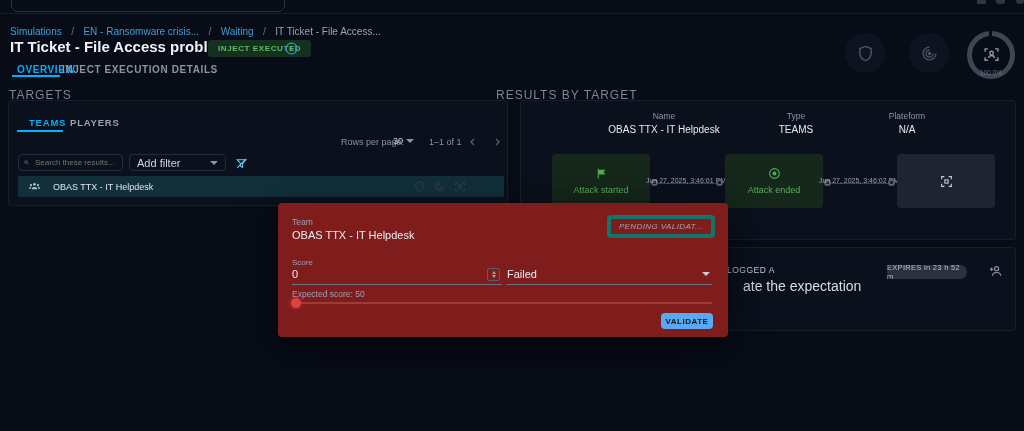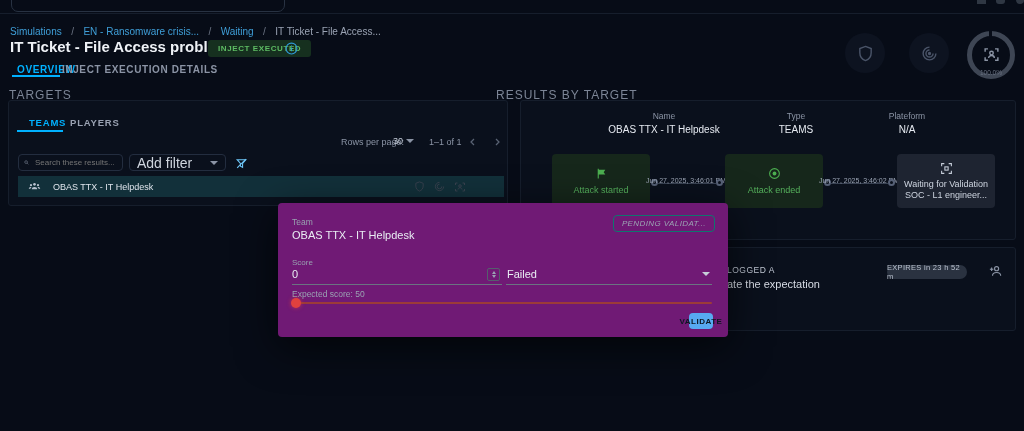--- a/index.html
+++ b/index.html
@@ -36,29 +36,29 @@
   .tl-green{background:#16271b;}
   .tl-gray{background:#1e2431;}
   .tl-label-green{font-size:9px;color:#55b05c;margin-top:5px;}
   .tl-label-gray{font-size:9px;color:#cdd4df;line-height:11px;margin-top:4px;}
   .tl-line{position:absolute;height:1px;background:#3a4354;top:183px;}
   .tl-dot{position:absolute;width:7px;height:7px;border-radius:50%;border:2px solid #566076;
     background:#0a101c;box-sizing:border-box;top:179px;}
   .tl-ts{position:absolute;font-size:7px;color:#9aa3b3;top:177px;white-space:nowrap;transform:translateX(-50%);}
   .pill{position:absolute;background:#2a3240;border-radius:8px;color:#b9c0cd;font-size:7.5px;
     display:flex;align-items:center;justify-content:center;letter-spacing:.3px;}
-  .modal{position:absolute;left:278px;top:203px;width:450px;height:134px;background:#701a75;
+  .modal{position:absolute;left:278px;top:203px;width:450px;height:134px;background:#7f1d1d;
     border-radius:4px;box-shadow:0 10px 40px rgba(0,0,0,.65);z-index:50;}
   .m-label{font-size:8.5px;color:#98a1b0;}
   .m-value{font-size:11px;color:#e9edf3;font-weight:500;}
   .m-underline{position:absolute;height:1px;background:#6a7381;}
-  .badge-outline{position:absolute;border:1px solid #0f766e;border-radius:4px;color:#9ba4b3;
+  .badge-outline{position:absolute;border:4px solid #0f766e;border-radius:4px;color:#9ba4b3;
     font-size:8px;font-style:italic;letter-spacing:.4px;padding:3px 8px;text-transform:uppercase;}
   .btn-validate{position:absolute;background:#57aaf1;color:#0c1722;font-weight:bold;font-size:8px;
-    letter-spacing:.5px;border:none;border-radius:4px;width:24px;height:16px;cursor:pointer;
+    letter-spacing:.5px;border:none;border-radius:4px;width:52px;height:16px;cursor:pointer;
     display:flex;align-items:center;justify-content:center;}
   input{font-family:"Liberation Sans",sans-serif;}
   .search-input{background:transparent;border:none;outline:none;color:#c6cdd9;font-size:8px;width:80px;}
   .score-input{background:transparent;border:none;outline:none;color:#e9edf3;font-size:11px;width:160px;padding:0;}
   .stub{position:absolute;background:#39424f;opacity:.8;}
 </style>
 </head>
 <body>
 
 <div class="page">
@@ -144,21 +144,21 @@
     </span>
 
     <div class="field" style="left:9px;top:53px;width:105px;height:17px;padding:0 5px;">
       <svg width="9" height="9" viewBox="0 0 24 24" fill="none" stroke="#8a93a5" stroke-width="2.5" style="margin-right:4px;">
           <circle cx="10" cy="10" r="6.5"></circle>
           <line x1="15" y1="15" x2="21" y2="21"></line>
         </svg>
       <input class="search-input" placeholder="Search these results..." style="">
     </div>
     <div class="field" style="left:120px;top:53px;width:97px;height:17px;padding:0 7px;justify-content:space-between;">
-      <span style="font-size:14px;color:#cfd5de;">Add filter</span>
+      <span style="font-size:11px;color:#cfd5de;">Add filter</span>
       <span class="caret-down"></span>
     </div>
     <span class="abs" style="left:226px;top:55px;">
       <svg width="13" height="13" viewBox="0 0 24 24" fill="none" stroke="#6ec6f7" stroke-width="2">
         <path d="M4 5 H20 L14 12 V19 L10 17 V12 Z"></path>
           <line x1="4" y1="20" x2="20" y2="4"></line>
       </svg>
     </span>
 
     <div class="row-teal" style="left:9px;top:75px;width:486px;height:21px;">
@@ -234,29 +234,25 @@
   <div class="tl-dot" style="left:888px;"></div>
 
   <div class="tl-card tl-gray" style="left:897px;top:154px;">
     <svg width="13" height="13" viewBox="0 0 24 24" fill="none" stroke="#c6cdd9" stroke-width="2">
       <path d="M3 8 V3 H8"></path>
         <path d="M16 3 H21 V8"></path>
         <path d="M21 16 V21 H16"></path>
         <path d="M8 21 H3 V16"></path>
       <rect x="9" y="9" width="6" height="6"></rect>
       </svg>
-    <div class="tl-label-gray">
-      <div>Waiting for Validation</div>
-      <div>SOC - L1 engineer...</div>
-    </div>
   </div>
 
   <div class="panel" style="left:520px;top:247px;width:496px;height:84px;">
     <span class="abs" style="left:206px;top:17px;font-size:8.5px;letter-spacing:.5px;color:#c3cad6;">LOGGED A</span>
-    <span class="abs" style="left:206px;top:30px;font-size:11px;color:#d7dce5;">ate the expectation</span>
+    <span class="abs" style="left:222px;top:30px;font-size:14px;color:#d7dce5;">ate the expectation</span>
     <div class="pill" style="left:366px;top:17px;width:80px;height:14px;">EXPIRES in 23 h 52 m</div>
     <span class="abs" style="left:468px;top:16px;">
       <svg width="14" height="14" viewBox="0 0 24 24" fill="none" stroke="#8b94a5" stroke-width="2">
         <circle cx="13" cy="8" r="3.5"></circle>
           <path d="M6 20 C6 16.5 9 14.5 13 14.5 C17 14.5 20 16.5 20 20"></path>
         <line x1="4.5" y1="6" x2="4.5" y2="12"></line>
           <line x1="1.5" y1="9" x2="7.5" y2="9"></line>
         </svg>
     </span>
   </div>

